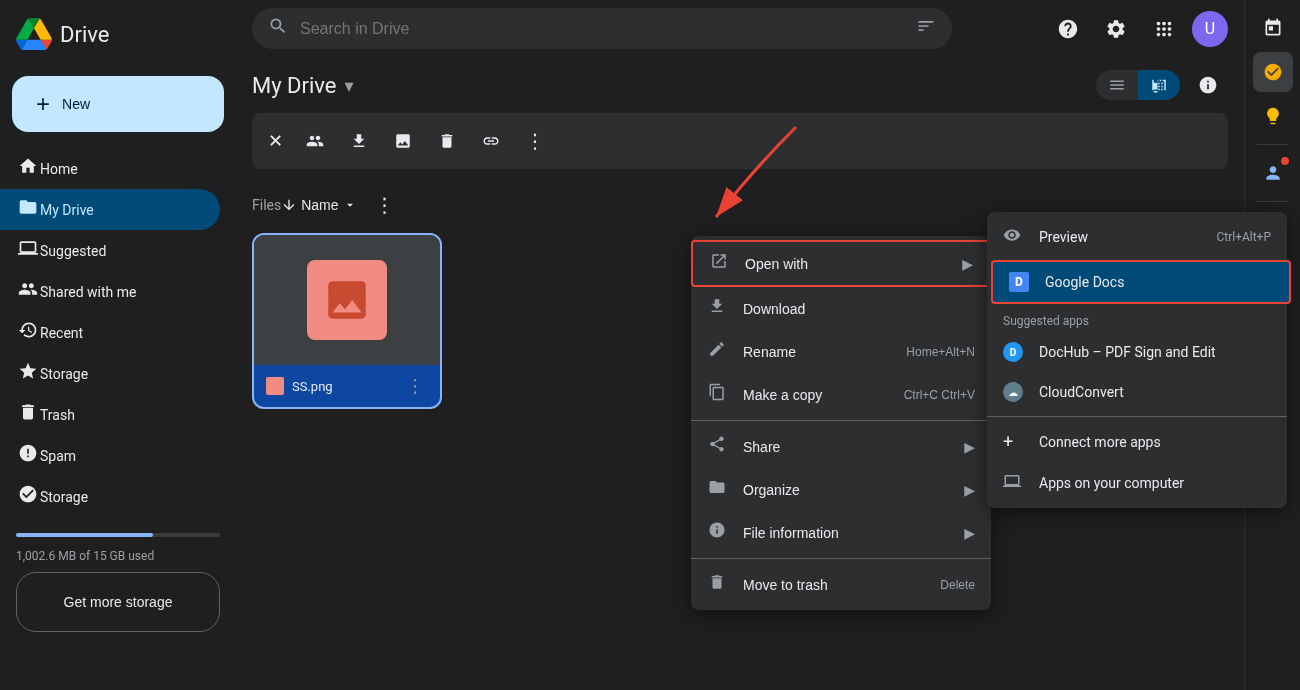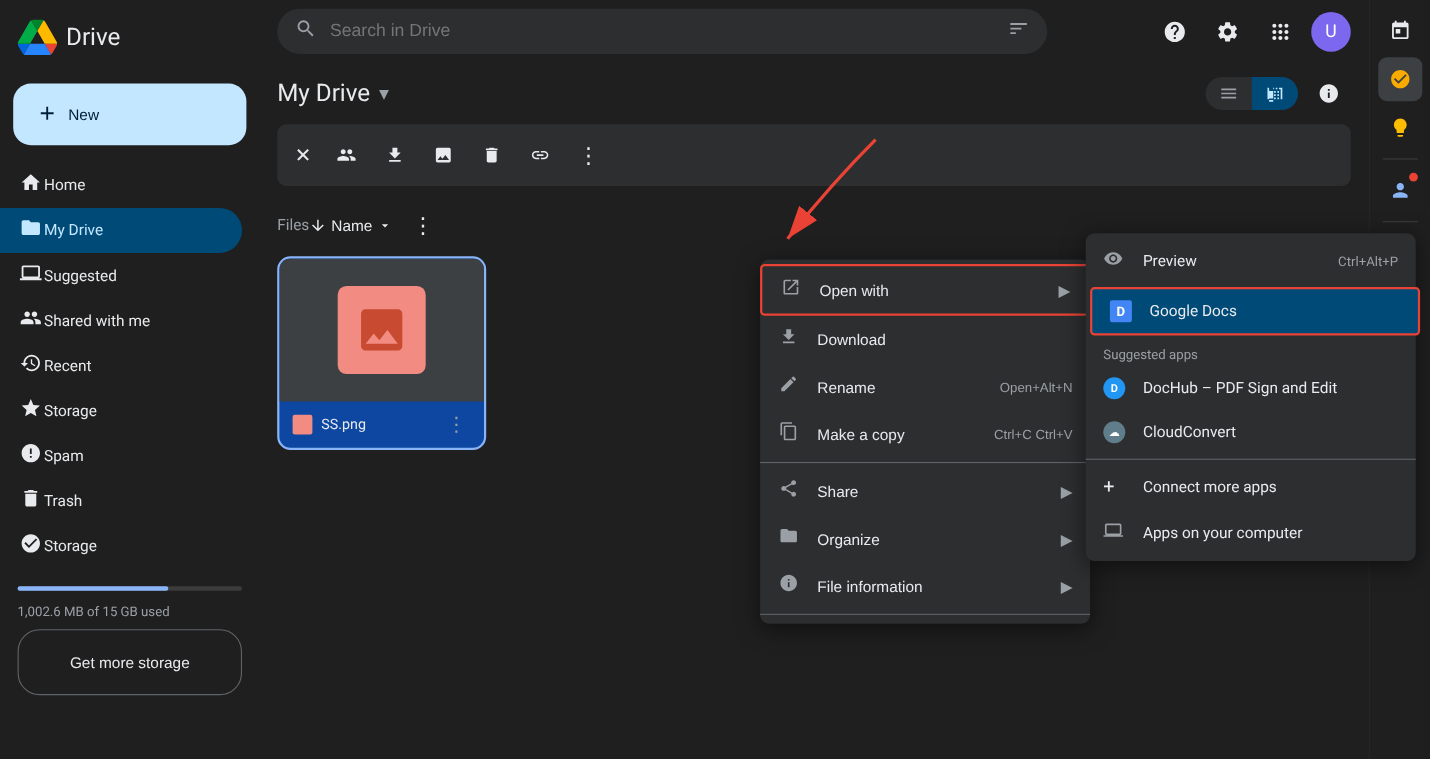--- a/index.html
+++ b/index.html
@@ -677,33 +677,33 @@
       <svg width="20" height="20" viewBox="0 0 24 24" fill="currentColor">
           <path d="M12 17.27L18.18 21l-1.64-7.03L22 9.24l-7.19-.61L12 2 9.19 8.63 2 9.24l5.46 4.73L5.82 21z"></path>
         </svg>
     </span>
     <span>Storage</span>
   </div>
 
   <div class="sidebar-item">
     <span class="icon">
       <svg width="20" height="20" viewBox="0 0 24 24" fill="currentColor">
+          <path d="M6 19c0 1.1.9 2 2 2h8c1.1 0 2-.9 2-2V7H6v12zM19 4h-3.5l-1-1h-5l-1 1H5v2h14V4z"></path>
+        </svg>
+    </span>
+    <span>Trash</span>
+  </div>
+
+  <div class="sidebar-item">
+    <span class="icon">
+      <svg width="20" height="20" viewBox="0 0 24 24" fill="currentColor">
           <path d="M12 2C6.48 2 2 6.48 2 12s4.48 10 10 10 10-4.48 10-10S17.52 2 12 2zm1 15h-2v-2h2v2zm0-4h-2V7h2v6z"></path>
         </svg>
     </span>
     <span>Spam</span>
-  </div>
-
-  <div class="sidebar-item">
-    <span class="icon">
-      <svg width="20" height="20" viewBox="0 0 24 24" fill="currentColor">
-          <path d="M6 19c0 1.1.9 2 2 2h8c1.1 0 2-.9 2-2V7H6v12zM19 4h-3.5l-1-1h-5l-1 1H5v2h14V4z"></path>
-        </svg>
-    </span>
-    <span>Trash</span>
   </div>
 
   <div class="sidebar-item">
     <span class="icon">
       <svg width="20" height="20" viewBox="0 0 24 24" fill="currentColor">
           <path d="M12 2C6.48 2 2 6.48 2 12s4.48 10 10 10 10-4.48 10-10S17.52 2 12 2zm-2 15l-5-5 1.41-1.41L10 14.17l7.59-7.59L19 8l-9 9z"></path>
         </svg>
     </span>
     <span>Storage</span>
   </div>
@@ -871,21 +871,21 @@
         <span class="item-label">Download</span>
       </button>
 
       <button class="context-menu-item">
         <span class="item-icon">
           <svg width="18" height="18" viewBox="0 0 24 24" fill="#9aa0a6">
               <path d="M3 17.25V21h3.75L17.81 9.94l-3.75-3.75L3 17.25zM20.71 7.04c.39-.39.39-1.02 0-1.41l-2.34-2.34c-.39-.39-1.02-.39-1.41 0l-1.83 1.83 3.75 3.75 1.83-1.83z"></path>
             </svg>
         </span>
         <span class="item-label">Rename</span>
-        <span class="item-shortcut">Open+Alt+N</span>
+        <span class="item-shortcut">Home+Alt+N</span>
       </button>
 
       <button class="context-menu-item">
         <span class="item-icon">
           <svg width="18" height="18" viewBox="0 0 24 24" fill="#9aa0a6">
               <path d="M16 1H4c-1.1 0-2 .9-2 2v14h2V3h12V1zm3 4H8c-1.1 0-2 .9-2 2v14c0 1.1.9 2 2 2h11c1.1 0 2-.9 2-2V7c0-1.1-.9-2-2-2zm0 16H8V7h11v14z"></path>
             </svg>
         </span>
         <span class="item-label">Make a copy</span>
         <span class="item-shortcut">Ctrl+C Ctrl+V</span>
@@ -918,20 +918,29 @@
           <svg width="18" height="18" viewBox="0 0 24 24" fill="#9aa0a6">
               <path d="M12 2C6.48 2 2 6.48 2 12s4.48 10 10 10 10-4.48 10-10S17.52 2 12 2zm1 15h-2v-6h2v6zm0-8h-2V7h2v2z"></path>
             </svg>
         </span>
         <span class="item-label">File information</span>
         <span class="item-arrow">▶</span>
       </button>
 
       <div class="context-menu-divider"></div>
 
+      <button class="context-menu-item">
+        <span class="item-icon">
+          <svg width="18" height="18" viewBox="0 0 24 24" fill="#9aa0a6">
+              <path d="M6 19c0 1.1.9 2 2 2h8c1.1 0 2-.9 2-2V7H6v12zM19 4h-3.5l-1-1h-5l-1 1H5v2h14V4z"></path>
+            </svg>
+        </span>
+        <span class="item-label">Move to trash</span>
+        <span class="item-shortcut">Delete</span>
+      </button>
     </div>
 
     <div class="submenu">
       <div class="submenu-item">
         <span class="item-icon">
           <svg width="18" height="18" viewBox="0 0 24 24" fill="#9aa0a6">
               <path d="M12 4.5C7 4.5 2.73 7.61 1 12c1.73 4.39 6 7.5 11 7.5s9.27-3.11 11-7.5c-1.73-4.39-6-7.5-11-7.5zM12 17c-2.76 0-5-2.24-5-5s2.24-5 5-5 5 2.24 5 5-2.24 5-5 5zm0-8c-1.66 0-3 1.34-3 3s1.34 3 3 3 3-1.34 3-3-1.34-3-3-3z"></path>
             </svg>
         </span>
         <span class="item-label">Preview</span>

